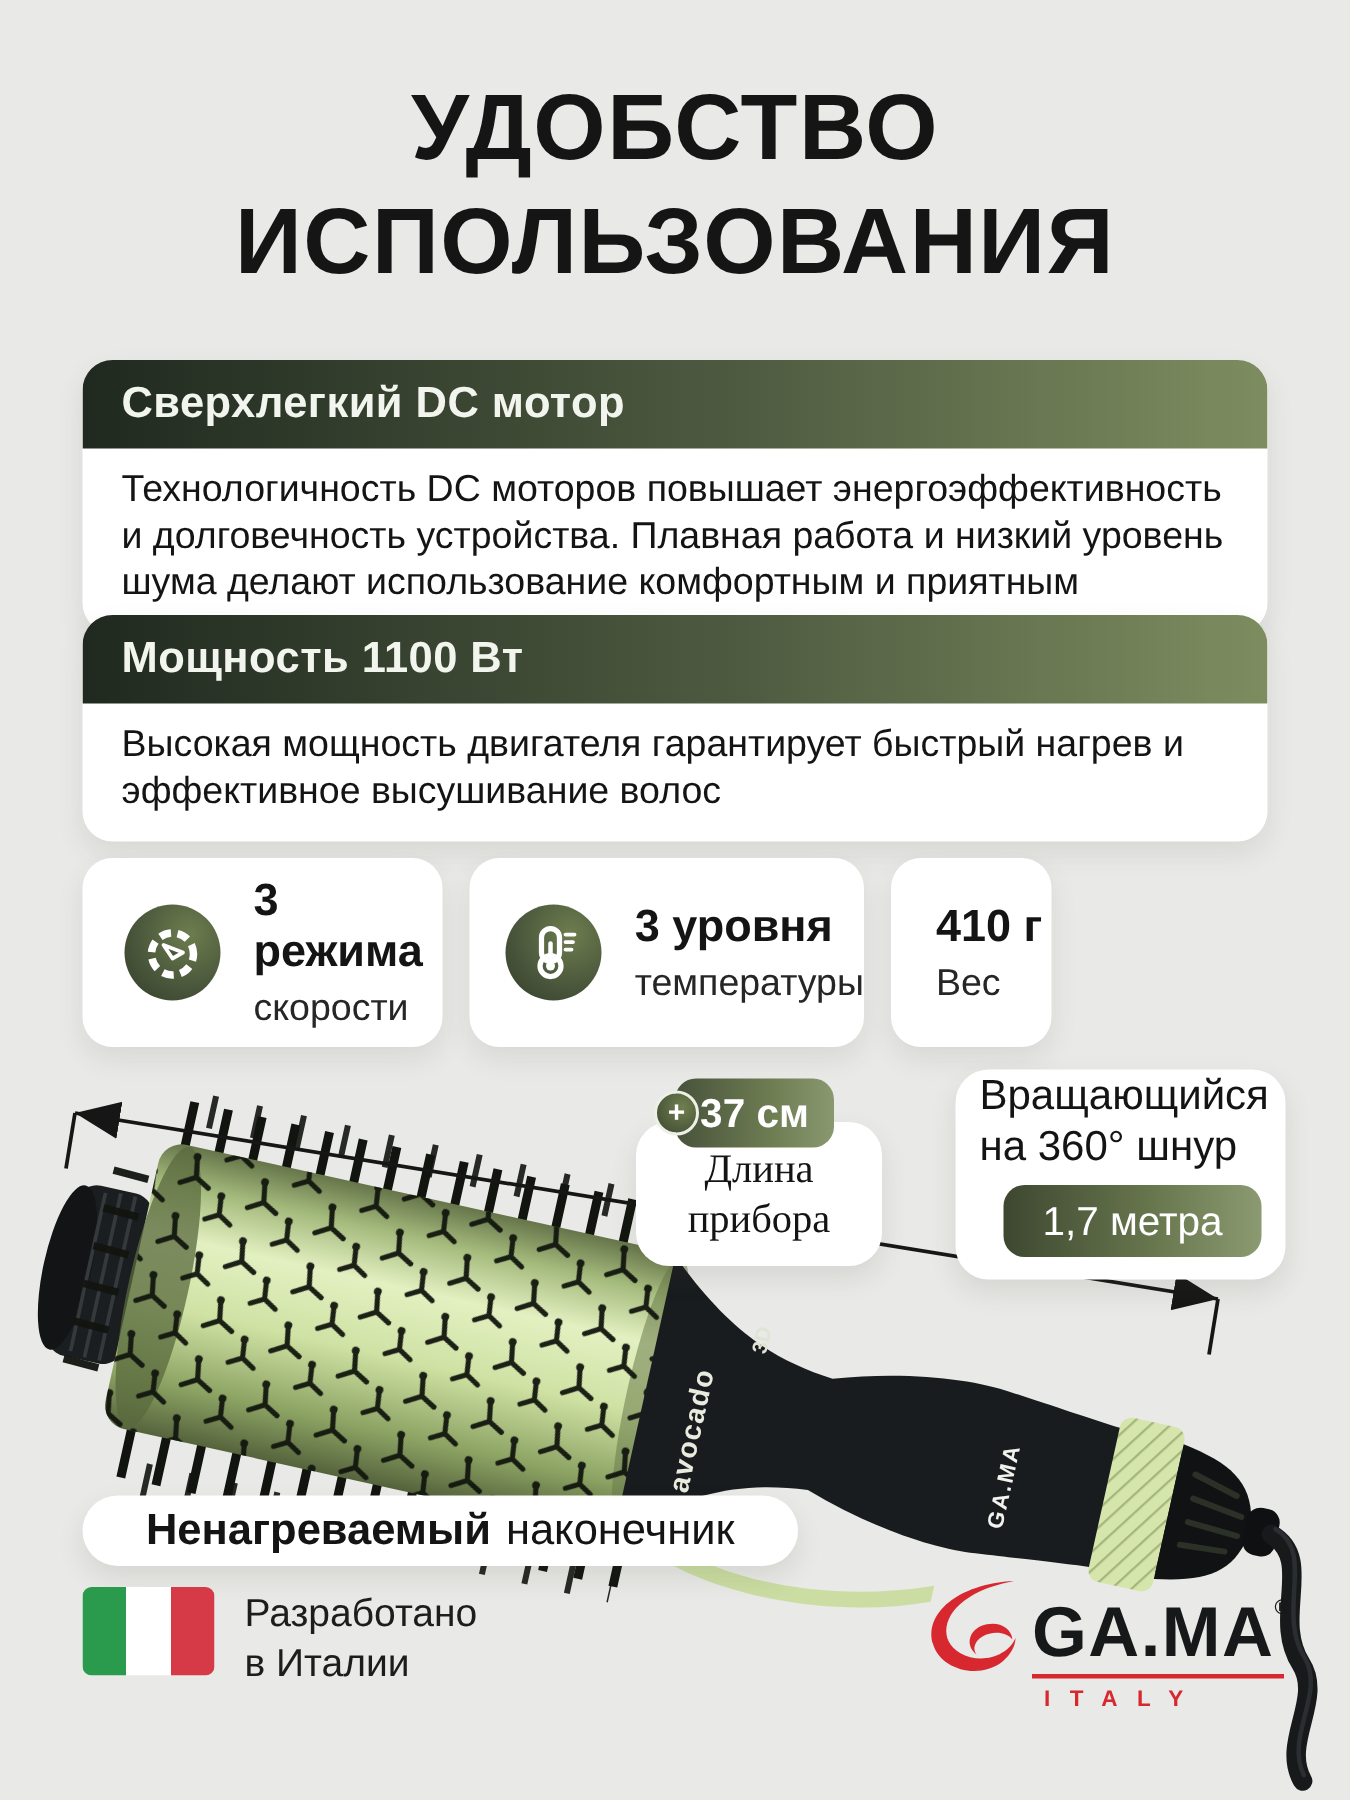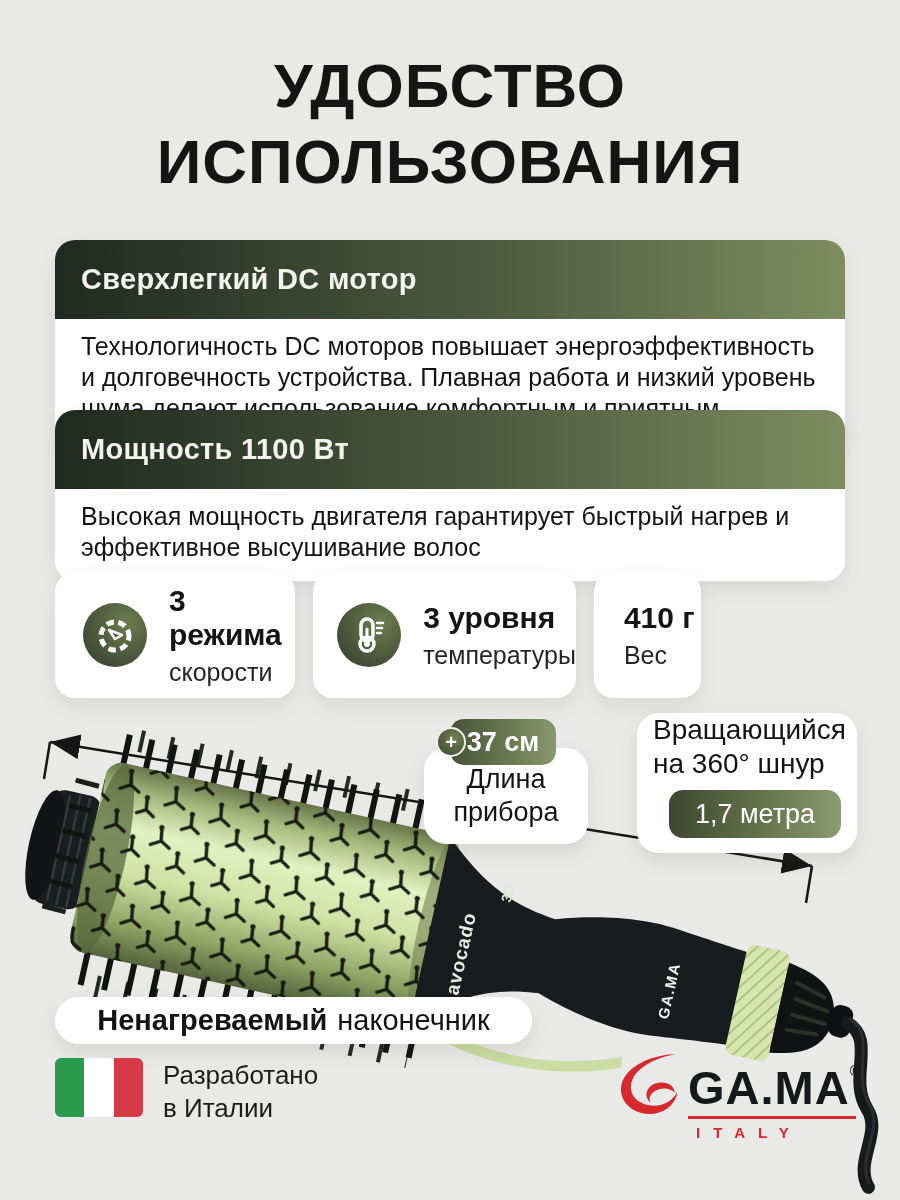--- a/index.html
+++ b/index.html
@@ -13,21 +13,21 @@
   .title{
     position:absolute;top:48px;left:0;width:900px;text-align:center;
     font-size:62px;font-weight:bold;line-height:76px;letter-spacing:1px;color:#151515;
   }
   
   .sec-card{
     position:absolute;left:55px;width:790px;background:#fff;border-radius:20px;
     overflow:hidden;box-shadow:0 8px 18px rgba(70,70,60,.10);
   }
   .sec-head{
-    height:47px;display:flex;align-items:center;padding:16px 26px;
+    height:47px;display:flex;align-items:center;padding:6px 26px;
     background:linear-gradient(90deg,#20291f 0%,#4e5a40 55%,#7e8d60 100%);
     color:#f2f4ee;font-size:29px;font-weight:bold;letter-spacing:.3px;
   }
   .sec-body{padding:12px 26px 18px 26px;font-size:25px;line-height:31px;color:#141414;}
   
   .feat-row{position:absolute;left:55px;top:572px;width:646px;display:flex;gap:18px;}
   .feat{
     background:#fff;border-radius:20px;height:126px;display:flex;align-items:center;
     box-shadow:0 8px 18px rgba(70,70,60,.10);
   }
@@ -39,21 +39,21 @@
     display:flex;align-items:center;justify-content:center;margin-right:22px;}
   .feat-text .v{font-size:30px;font-weight:bold;color:#141414;line-height:34px;}
   .feat-text .l{font-size:25px;color:#262626;line-height:30px;margin-top:5px;}
   
   .product-svg{position:absolute;left:0;top:695px;width:900px;height:505px;z-index:1;}
   .callout-card{
     position:absolute;background:#fff;border-radius:22px;z-index:2;
     box-shadow:0 8px 18px rgba(70,70,60,.12);
   }
   .len-card{left:424px;top:748px;width:164px;height:96px;display:flex;flex-direction:column;
-    align-items:center;justify-content:center;font-size:27px;line-height:33px;color:#141414;text-align:center;}
+    align-items:center;justify-content:center;font-size:27px;line-height:33px;color:#141414;text-align:center;font-family:Liberation Serif, serif;}
   .len-badge{
     position:absolute;left:450px;top:719px;width:106px;height:46px;z-index:3;border-radius:14px;
     background:linear-gradient(90deg,#47523a 0%,#6e7c52 60%,#8a9870 100%);
     color:#fff;font-size:27px;font-weight:bold;display:flex;align-items:center;justify-content:center;
   }
   .len-plus{
     position:absolute;left:436px;top:727px;width:30px;height:30px;border-radius:50%;z-index:4;
     background:radial-gradient(circle at 65% 35%,#707f50,#3c4730);
     color:#fff;font-size:20px;font-weight:bold;display:flex;align-items:center;justify-content:center;
     border:2px solid #eef0e8;box-sizing:border-box;

